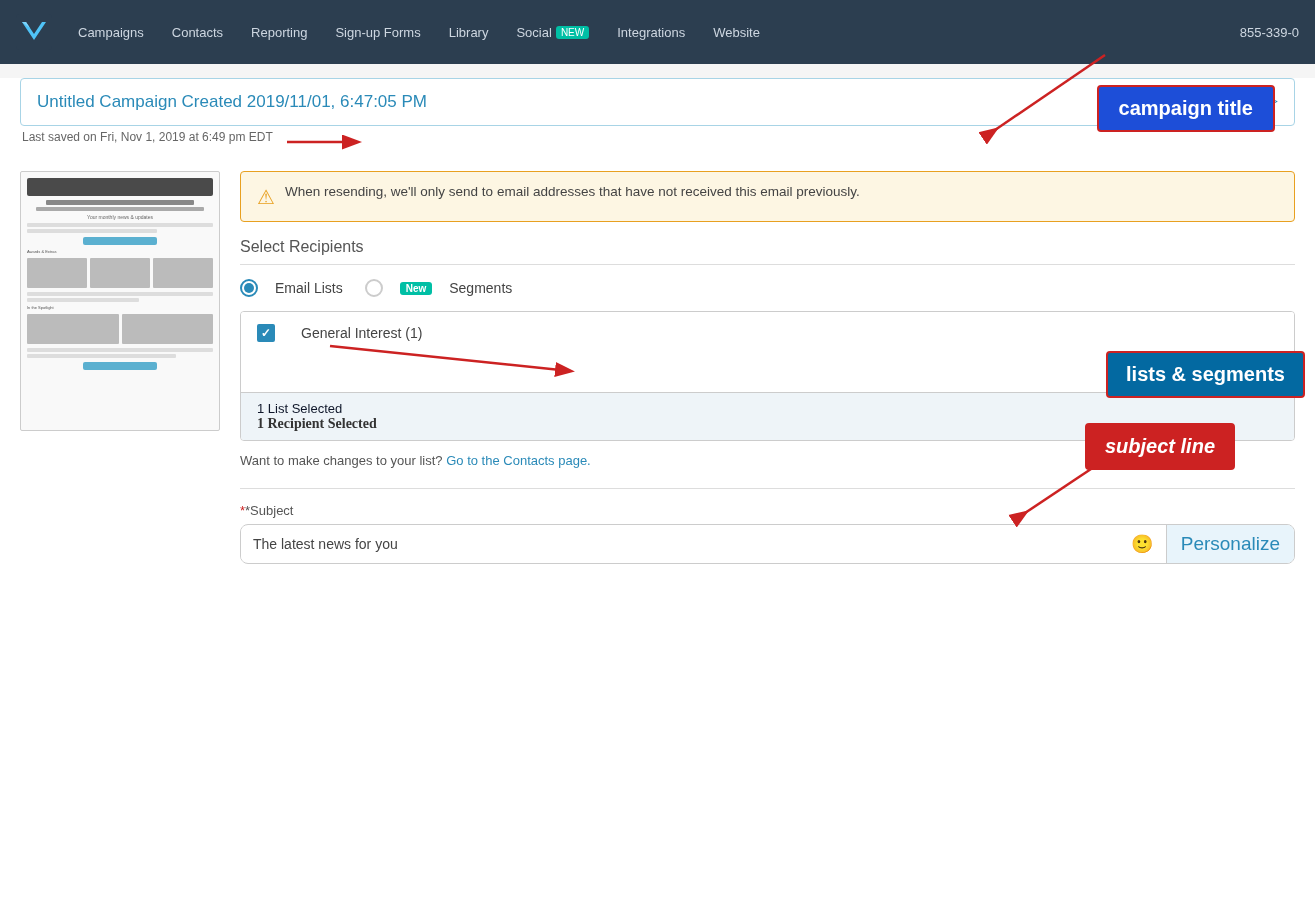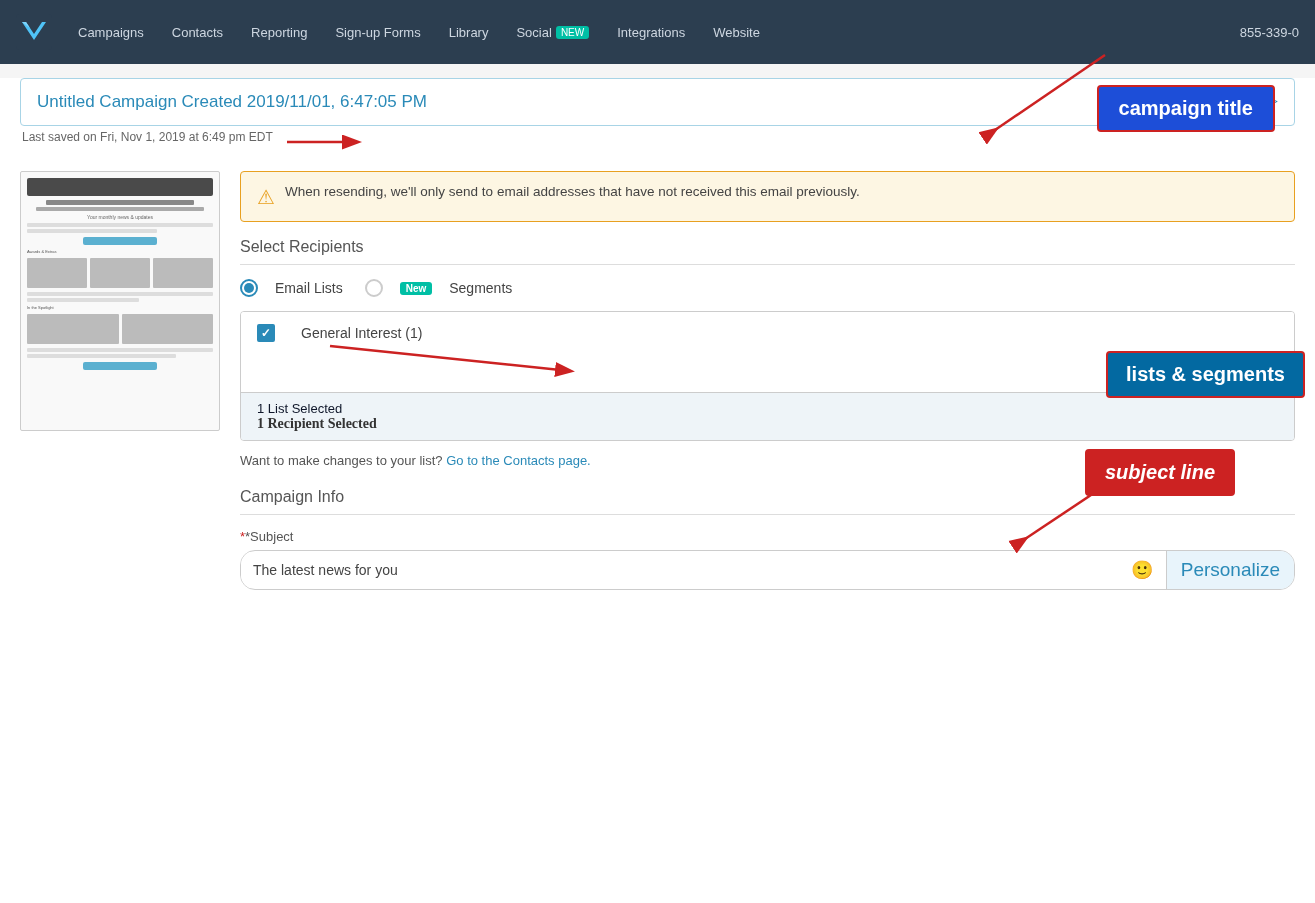--- a/index.html
+++ b/index.html
@@ -311,21 +311,21 @@
       color: #c00;
       margin-bottom: 6px;
     }
     .field-label span {
       color: #555;
     }
     .input-row {
       display: flex;
       align-items: center;
       border: 1px solid #ccc;
-      border-radius: 15px;
+      border-radius: 8px;
       overflow: hidden;
       background: #fff;
     }
     .input-row input {
       flex: 1;
       border: none;
       outline: none;
       padding: 10px 12px;
       font-size: 14px;
       color: #444;
@@ -489,21 +489,20 @@
         </div>
 
       </div>
 
       <div class="help-text">
         <span>Want to make changes to your list?</span>
         <a href="#">Go to the Contacts page.</a>
       </div>
 
       <div>
-        <div class="section-title">Campaign Info</div>
         <hr class="section-divider">
 
         <div style="position:relative;">
           <div class="field-label">
             <span style="color:#cc2222;">*</span><span>*Subject</span>
           </div>
           <div class="input-row">
             <input type="text" value="The latest news for you" style="">
             <span class="emoji-btn">🙂</span>
             <span class="input-row-btn">Personalize</span>

